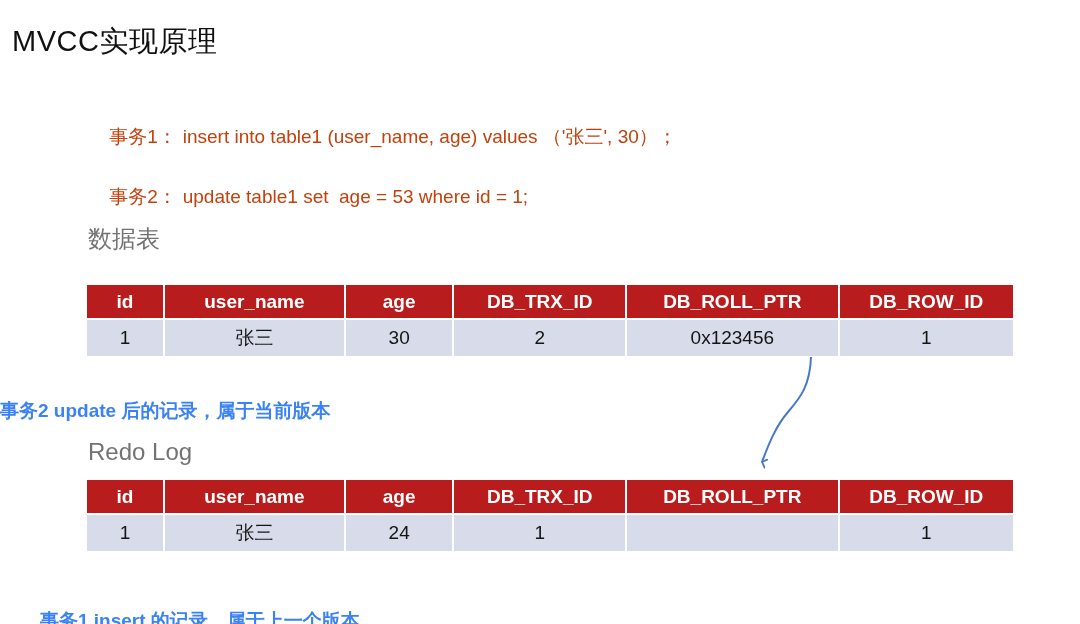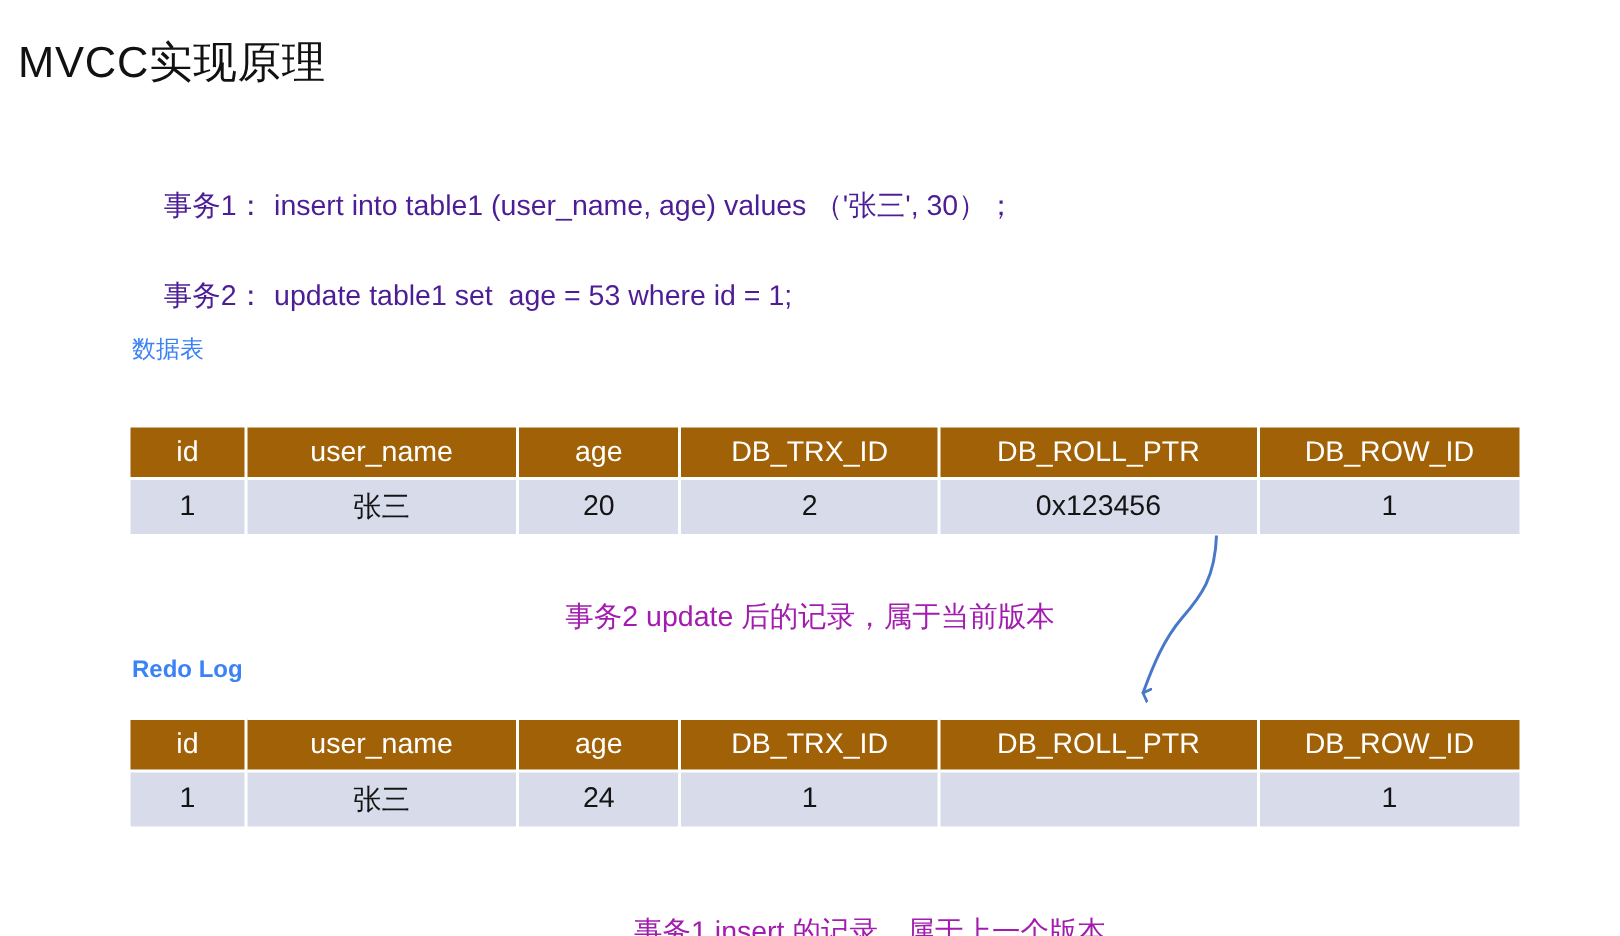--- a/index.html
+++ b/index.html
@@ -26,47 +26,47 @@
     font-weight: 500;
     letter-spacing: 0.5px;
     color: #111111;
     margin-left: 12px;
   }
   .stmt {
     position: absolute;
     left: 88px;
     font-size: 19px;
     white-space: pre;
-    color: #4c1d95;
+    color: #c2410c;
   }
   .stmt-1 { top: 102px; }
   .stmt-2 { top: 162px; }
   .stmt .sql { margin-left: 6px; }
   .section-label {
     position: absolute;
     left: 88px;
-    font-size: 16px;
-    color: #3b82f6;
+    font-size: 24px;
+    color: #737373;
   }
   .label-data-table { top: 223px; }
-  .label-redo-log  { top: 438px; font-weight: bold; }
+  .label-redo-log  { top: 438px; }
   table.mvcc {
     position: absolute;
     left: 85px;
     width: 930px;
     border-collapse: collapse;
     table-layout: fixed;
     font-size: 19px;
   }
   .table-data { top: 283px; }
   .table-redo { top: 478px; }
   table.mvcc th {
-    background: #a16207;
+    background: #b91c1c;
     color: #ffffff;
-    font-weight: normal;
+    font-weight: bold;
     height: 33px;
     border: 2px solid #ffffff;
     text-align: center;
     padding: 0;
   }
   table.mvcc td {
     background: #D8DBEA;
     color: #141414;
     height: 36px;
     border: 2px solid #ffffff;
@@ -76,23 +76,24 @@
   col.c-id       { width: 8.4%; }
   col.c-username { width: 19.5%; }
   col.c-age      { width: 11.7%; }
   col.c-trx      { width: 18.6%; }
   col.c-roll     { width: 22.9%; }
   col.c-row      { width: 18.9%; }
   .caption {
     position: absolute;
     left: 0;
     width: 100%;
-    text-align: center;
+    text-align: left;
     font-size: 19px;
-    color: #a21caf;
+    color: #3b82f6;
+    font-weight: bold;
   }
   .caption-current  { top: 398px; }
   .caption-previous { top: 608px; margin-left: 40px; }
   .arrow-overlay {
     position: absolute;
     left: 0;
     top: 0;
     width: 1080px;
     height: 624px;
     pointer-events: none;
@@ -131,21 +132,21 @@
         <th>age</th>
         <th>DB_TRX_ID</th>
         <th>DB_ROLL_PTR</th>
         <th>DB_ROW_ID</th>
       </tr>
     </thead>
     <tbody>
       <tr>
         <td>1</td>
         <td>张三</td>
-        <td>20</td>
+        <td>30</td>
         <td>2</td>
         <td>0x123456</td>
         <td>1</td>
       </tr>
     </tbody>
   </table>
 
   <div class="caption caption-current">事务2 update 后的记录，属于当前版本</div>
 
   <div class="section-label label-redo-log">Redo Log</div>

